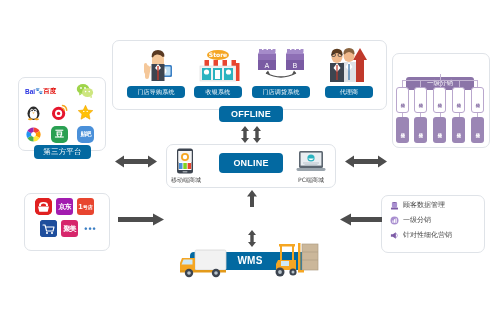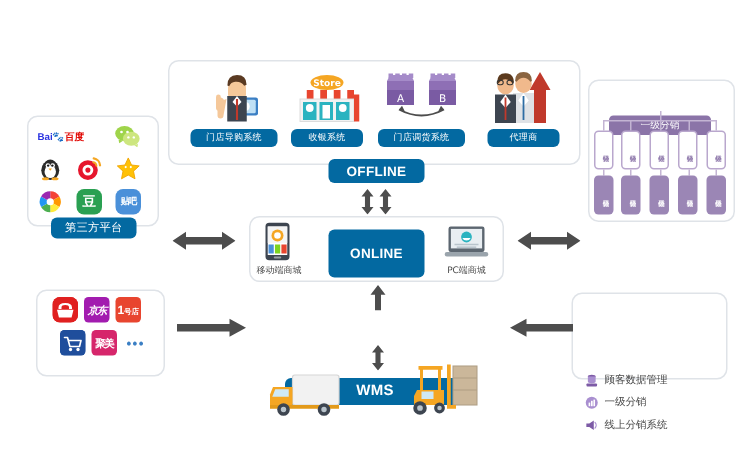--- a/index.html
+++ b/index.html
@@ -76,21 +76,20 @@
     transform:scale(.95);
   }
   .tline{position:absolute;background:#c3b4d3;}
 
   
   .crmrow{
     position:absolute;
     display:flex;align-items:center;
     color:#4a4a4a;
     white-space:nowrap;
-    margin-top:48px;
   }
   .crmico{
     width:9px;height:9px;margin-right:4px;
     display:flex;align-items:center;justify-content:center;
     color:#7d5ba6;
     flex:0 0 auto;
   }
 </style>
 </head>
 <body>
@@ -282,21 +281,21 @@
       <circle cx="9" cy="9" r="4" fill="#f5a623"></circle>
       <circle cx="9" cy="9" r="2.2" fill="#fff"></circle>
       <rect x="3" y="15" width="3.5" height="6" fill="#4a90d9"></rect>
       <rect x="7.3" y="15" width="3.5" height="6" fill="#7ed321"></rect>
       <rect x="11.6" y="15" width="3.5" height="6" fill="#e8452f"></rect>
       <rect x="6.5" y="23" width="5" height="1.4" rx=".7" fill="#9aa0a6"></rect>
     </svg>
   </div>
   <div class="caption cn" style="left:160px;top:176px;width:52px;font-size:6px;">移动端商城</div>
 
-  <div class="redpill" style="left:219px;top:153px;width:64px;height:32px;font-size:9px;font-weight:bold;">ONLINE</div>
+  <div class="redpill" style="left:219px;top:153px;width:64px;height:20px;font-size:9px;font-weight:bold;">ONLINE</div>
 
   <div style="position:absolute;left:296px;top:150px;width:30px;height:24px;">
     <svg width="30" height="24" viewBox="0 0 30 24">
       <rect x="3" y="1" width="24" height="17" rx="1.5" fill="#5c6670"></rect>
       <rect x="4.6" y="2.6" width="20.8" height="13" fill="#e9eef2"></rect>
       <circle cx="15" cy="8" r="3.6" fill="#2bb3c0"></circle>
       <path d="M12.2 8.6 a3.1 3.1 0 0 0 5.6 0z" fill="#fff"></path>
       <rect x="7" y="12.5" width="16" height="1" fill="#b9c4cc"></rect>
       <rect x="8.5" y="14.3" width="13" height="1" fill="#b9c4cc"></rect>
       <rect x="0.5" y="18" width="29" height="3" rx="1.4" fill="#9aa4ac"></rect>
@@ -375,21 +374,21 @@
 
   <div class="panel" style="left:24px;top:193px;width:86px;height:58px;"></div>
 
   <div class="tile" style="left:35px;top:198px;width:17px;height:17px;background:#e02020;">
     <svg width="17" height="17" viewBox="0 0 17 17">
       <rect width="17" height="17" rx="3" fill="#e02020"></rect>
       <path d="M4 7 q0-3 4.5-3 q4.5 0 4.5 3 l0 1 l-2 0 l0-1 q0-1.6-2.5-1.6 q-2.5 0-2.5 1.6 l0 1 l-2 0z" fill="#fff"></path>
       <path d="M3 8.5 h11 l-1.3 5.2 h-8.4z" fill="#fff"></path>
     </svg>
   </div>
-  <div class="tile cn" style="left:56px;top:198px;width:17px;height:17px;background:#a21caf;border-radius:3px;font-style:italic;">
+  <div class="tile cn" style="left:56px;top:198px;width:17px;height:17px;background:#a21caf;border-radius:3px;">
     <span style="font-size:7px;color:#fff;letter-spacing:-1px;">京东</span>
   </div>
   <div class="tile" style="left:77px;top:198px;width:17px;height:17px;background:#e8452f;border-radius:3px;">
     <span style="font-size:8px;color:#fff;font-weight:bold;">1<span style="font-size:5px;">号店</span></span>
   </div>
 
   <div class="tile" style="left:40px;top:220px;width:17px;height:17px;background:#1f4e9c;border-radius:3px;">
     <svg width="17" height="17" viewBox="0 0 17 17">
       <rect width="17" height="17" rx="3" fill="#1f4e9c"></rect>
       <path d="M3 5 h2 l1.6 6 h6.4 l1-4 h-8" stroke="#fff" stroke-width="1.1" fill="none" stroke-linecap="round" stroke-linejoin="round"></path>
@@ -477,21 +476,21 @@
     <span class="cn" style="font-size:7px;">一级分销</span>
   </div>
 
   <div class="crmrow" style="left:390px;top:230px;">
     <span class="crmico">
       <svg width="10" height="9" viewBox="0 0 10 9">
         <path d="M1 3.2 h2.2 l3.3-2.2 v7 l-3.3-2.2 h-2.2z" fill="#7d5ba6"></path>
         <path d="M7.4 2.4 a3 3 0 0 1 0 4.2" stroke="#a98fd0" stroke-width=".9" fill="none" stroke-linecap="round"></path>
       </svg>
     </span>
-    <span class="cn" style="font-size:7px;">线上分销系统</span>
+    <span class="cn" style="font-size:7px;">针对性细化营销</span>
   </div>
 
 
   <div class="arrow" style="left:340px;top:212px;">
     <svg width="42" height="13" viewBox="0 0 42 13">
       <polygon points="0,6.5 11,0.5 11,4 42,4 42,9 11,9 11,12.5" fill="#4d4d4d"></polygon>
     </svg>
   </div>
 
 </div>

